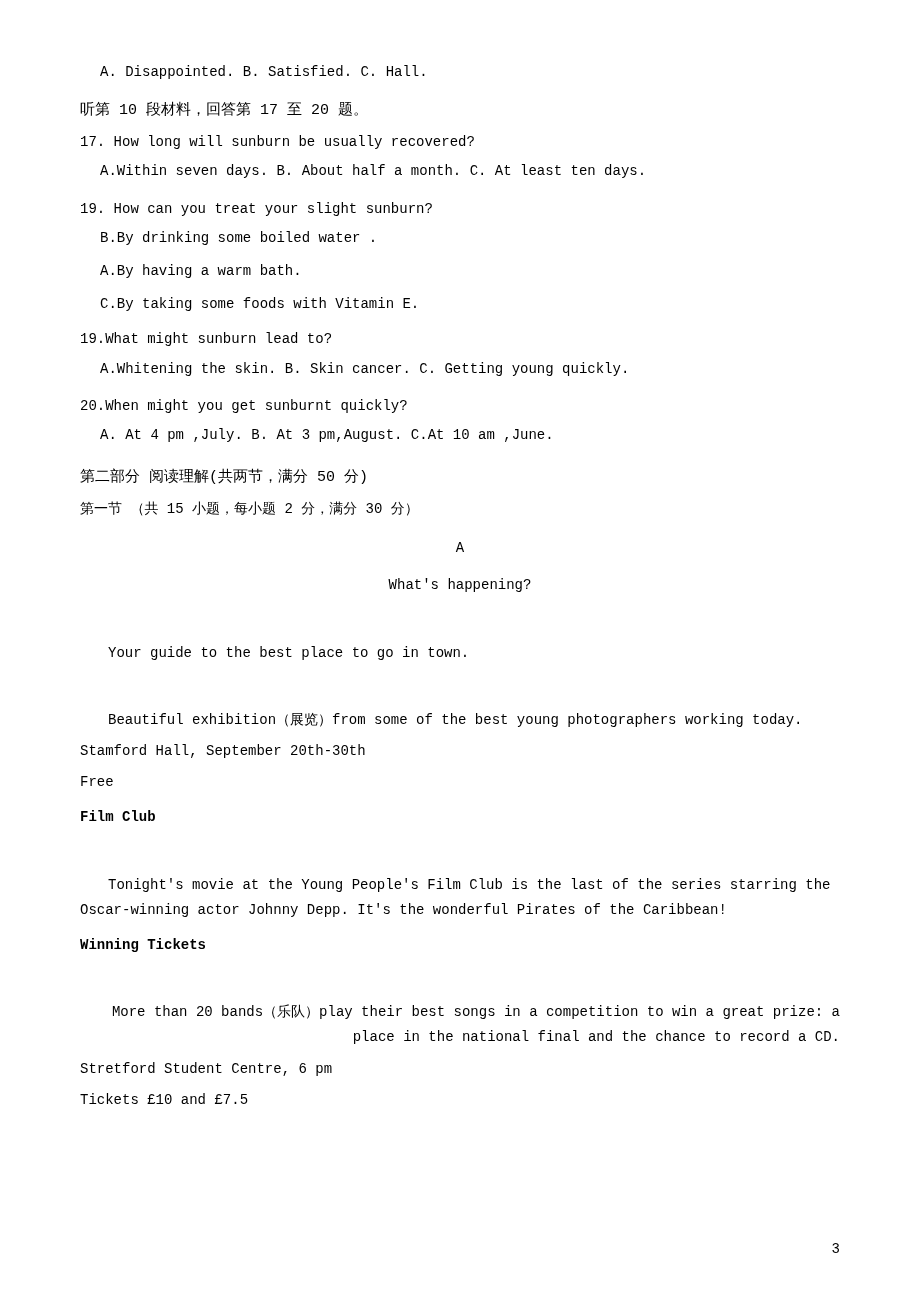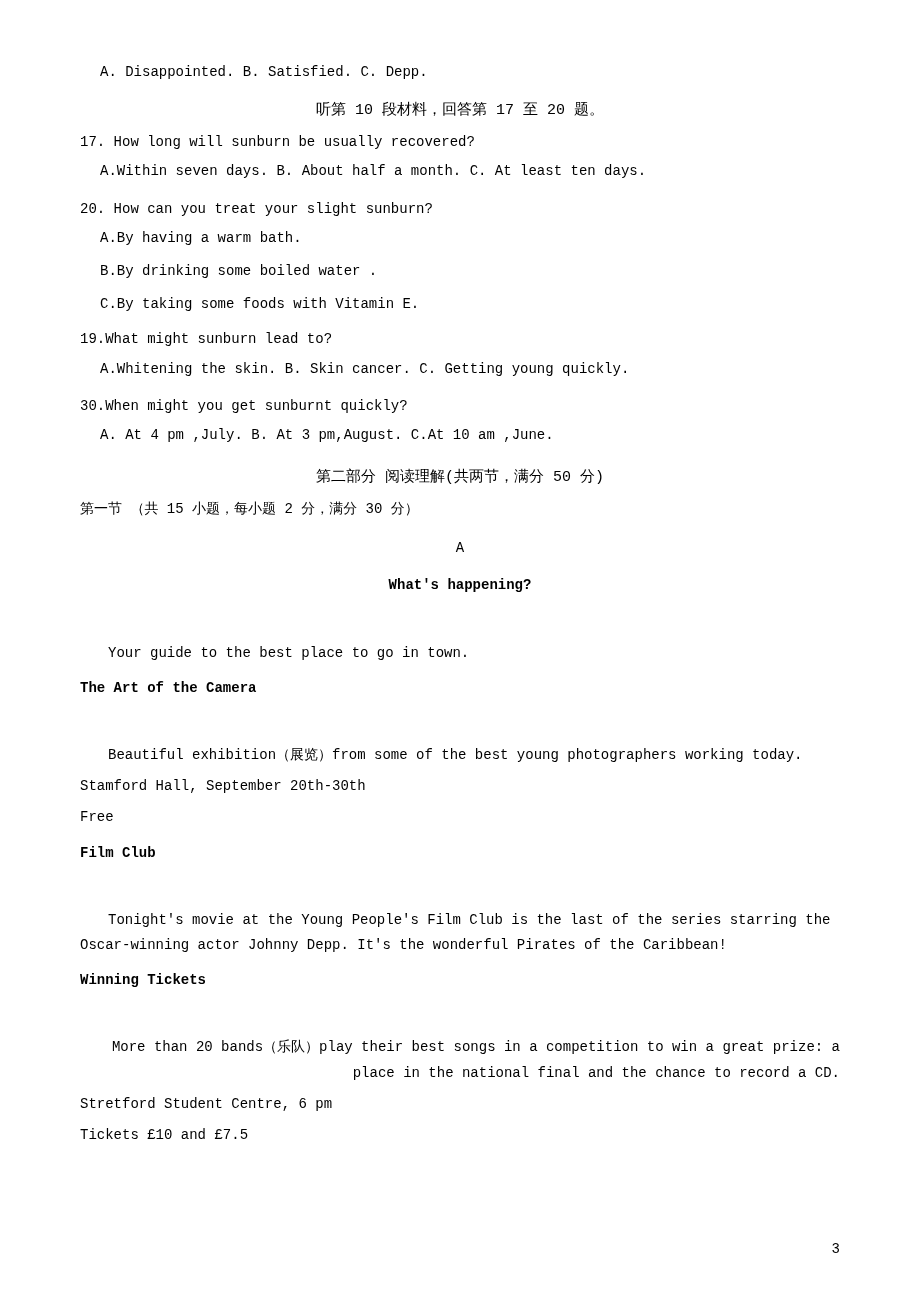--- a/index.html
+++ b/index.html
@@ -25,21 +25,20 @@
       margin-bottom: 8px;
     }
     .options-line-inline {
       margin-left: 20px;
       margin-bottom: 12px;
     }
     .section-header {
       font-size: 15px;
       margin-bottom: 6px;
       margin-top: 10px;
-      text-align: center;
     }
     .subsection-header {
       margin-bottom: 8px;
     }
     .center-text {
       text-align: center;
       margin-bottom: 4px;
     }
     .bold-title {
       font-weight: bold;
@@ -63,82 +62,79 @@
     .divider-space {
       margin-bottom: 10px;
     }
   </style>
 </head>
 <body>
 
 <div>
 
   <div class="options-line-inline">
-    <span>A. Disappointed.    B. Satisfied.     C. Depp.</span>
+    <span>A. Disappointed.    B. Satisfied.     C. Hall.</span>
   </div>
 
   <div class="section-header">
     <span>听第 10 段材料，回答第 17 至 20 题。</span>
   </div>
 
   <div class="question-line">
     <span>17.  How long will sunburn be usually recovered?</span>
   </div>
   <div class="options-line-inline">
     <span>A.Within seven days.      B. About half a month.    C. At least ten days.</span>
   </div>
 
   <div class="question-line">
-    <span>20.  How can you treat your slight sunburn?</span>
+    <span>19.  How can you treat your slight sunburn?</span>
+  </div>
+  <div class="options-line">
+    <span>B.By drinking some boiled water .</span>
   </div>
   <div class="options-line">
     <span>A.By having a warm bath.</span>
-  </div>
-  <div class="options-line">
-    <span>B.By drinking some boiled water .</span>
   </div>
   <div class="options-line divider-space">
     <span>C.By taking some foods with Vitamin E.</span>
   </div>
 
   <div class="question-line">
     <span>19.What might sunburn lead to?</span>
   </div>
   <div class="options-line-inline">
     <span>A.Whitening the skin.        B. Skin cancer.          C. Getting young quickly.</span>
   </div>
 
   <div class="question-line">
-    <span>30.When might you get sunburnt quickly?</span>
+    <span>20.When might you get sunburnt quickly?</span>
   </div>
   <div class="options-line-inline">
     <span>A. At 4 pm ,July.     B. At 3 pm,August.     C.At 10 am ,June.</span>
   </div>
 
   <div class="section-header" style="margin-top:16px;">
     <span>第二部分  阅读理解(共两节，满分 50 分)</span>
   </div>
   <div class="subsection-header">
     <span>第一节    （共 15 小题，每小题 2 分，满分 30 分）</span>
   </div>
 
   <div class="center-text" style="margin-top:14px;">
     <span>A</span>
   </div>
-  <div class="center-text" style="font-weight:bold; margin-bottom:10px;margin-top:12px;">
+  <div class="center-text" style="font-weight:normal; margin-bottom:10px;margin-top:12px;">
     <span>What's happening?</span>
   </div>
 
   <div class="paragraph">
     <span>Your guide to the best place to go in town.</span>
   </div>
 
-  <div class="bold-title">
-    <span>The Art of the Camera</span>
-  </div>
   <div class="paragraph">
     <span>Beautiful exhibition（展览）from some of the best young photographers working today.</span>
   </div>
   <div class="no-indent">
     <span>Stamford Hall, September 20th-30th</span>
   </div>
   <div class="no-indent divider-space">
     <span>Free</span>
   </div>
 

